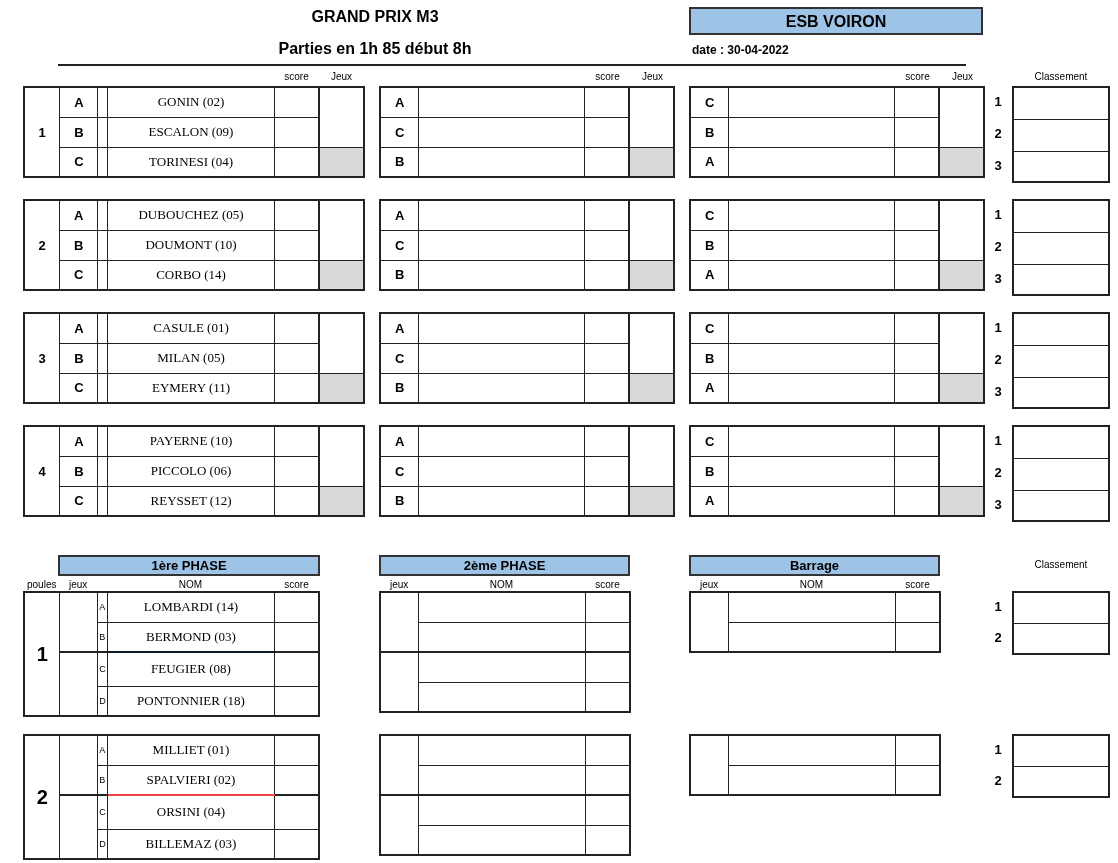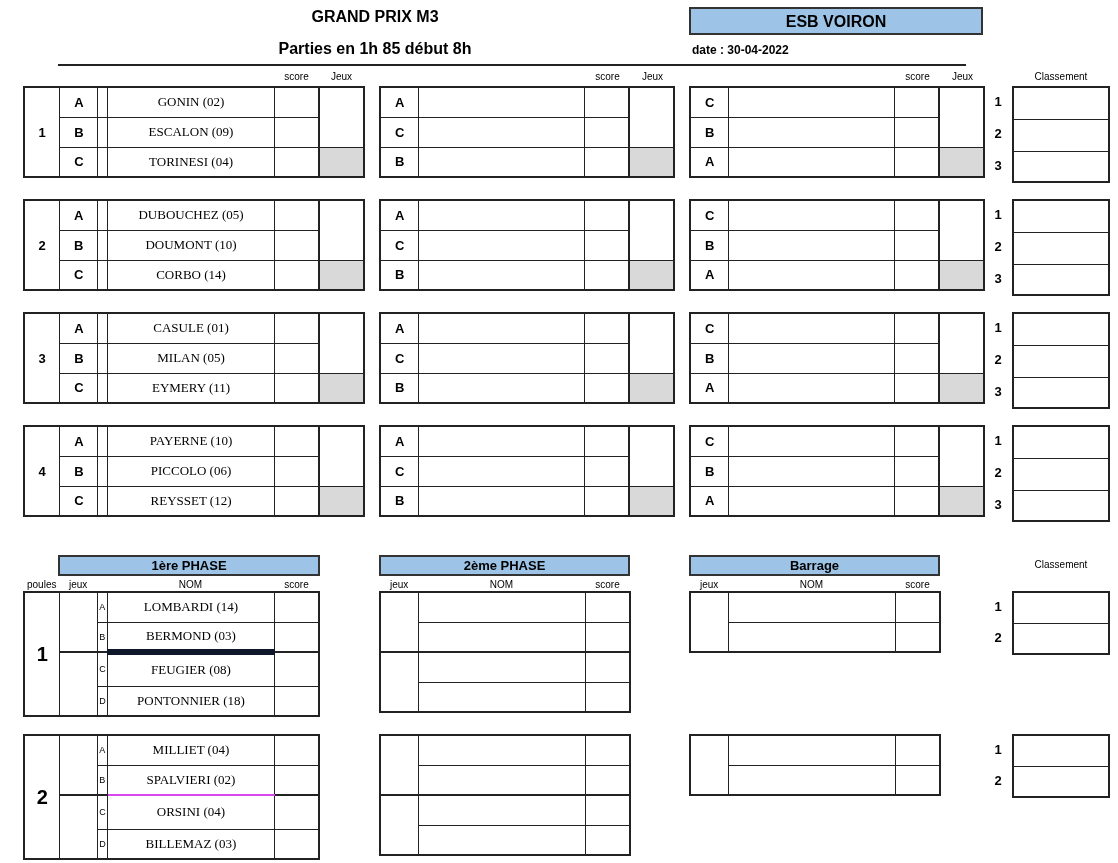--- a/index.html
+++ b/index.html
@@ -376,21 +376,21 @@
     <td style="width:45px"></td>
   </tr>
   <tr>
     <td class="small-letter">B</td>
     <td class="name">BERMOND (03)</td>
     <td></td>
   </tr>
   <tr>
     <td rowspan="2" style="border-top:2px solid #222"></td>
     <td class="small-letter" style="border-top:2px solid #222">C</td>
-    <td class="name" style="border-top:6px solid #0f172a">FEUGIER (08)</td>
+    <td class="name" style="border-top:2px solid #0f172a">FEUGIER (08)</td>
     <td style="border-top:2px solid #222"></td>
   </tr>
   <tr>
     <td class="small-letter">D</td>
     <td class="name">PONTONNIER (18)</td>
     <td></td>
   </tr>
 </tbody>
   </table>
 
@@ -436,32 +436,32 @@
   <div style="height:31px"></div>
   <div style="height:29px"></div>
 </div>
 
 <table class="g" style="left:23px;top:734px;width:297px;">
   <tbody>
       <tr>
     <td rowspan="4" class="bigpool" style="width:36px;height:124px">2</td>
     <td rowspan="2" style="width:38px"></td>
     <td class="small-letter" style="width:10px">A</td>
-    <td class="name" style="width:167px">MILLIET (04)</td>
+    <td class="name" style="width:167px">MILLIET (01)</td>
     <td style="width:45px"></td>
   </tr>
   <tr>
     <td class="small-letter">B</td>
     <td class="name">SPALVIERI (02)</td>
     <td></td>
   </tr>
   <tr>
     <td rowspan="2" style="border-top:2px solid #222"></td>
     <td class="small-letter" style="border-top:2px solid #222">C</td>
-    <td class="name" style="border-top:2px solid #d946ef">ORSINI (04)</td>
+    <td class="name" style="border-top:2px solid #ef4444">ORSINI (04)</td>
     <td style="border-top:2px solid #222"></td>
   </tr>
   <tr>
     <td class="small-letter">D</td>
     <td class="name">BILLEMAZ (03)</td>
     <td></td>
   </tr>
 </tbody>
   </table>
 

